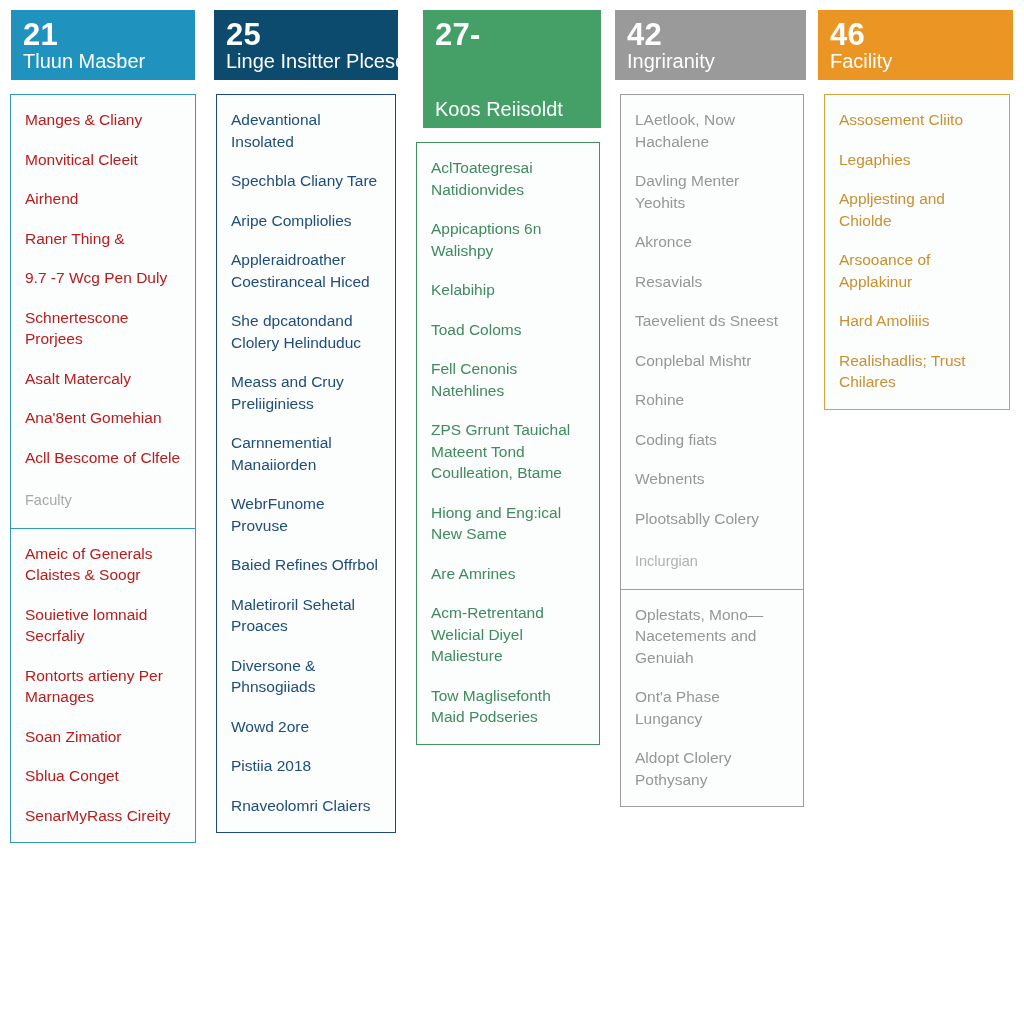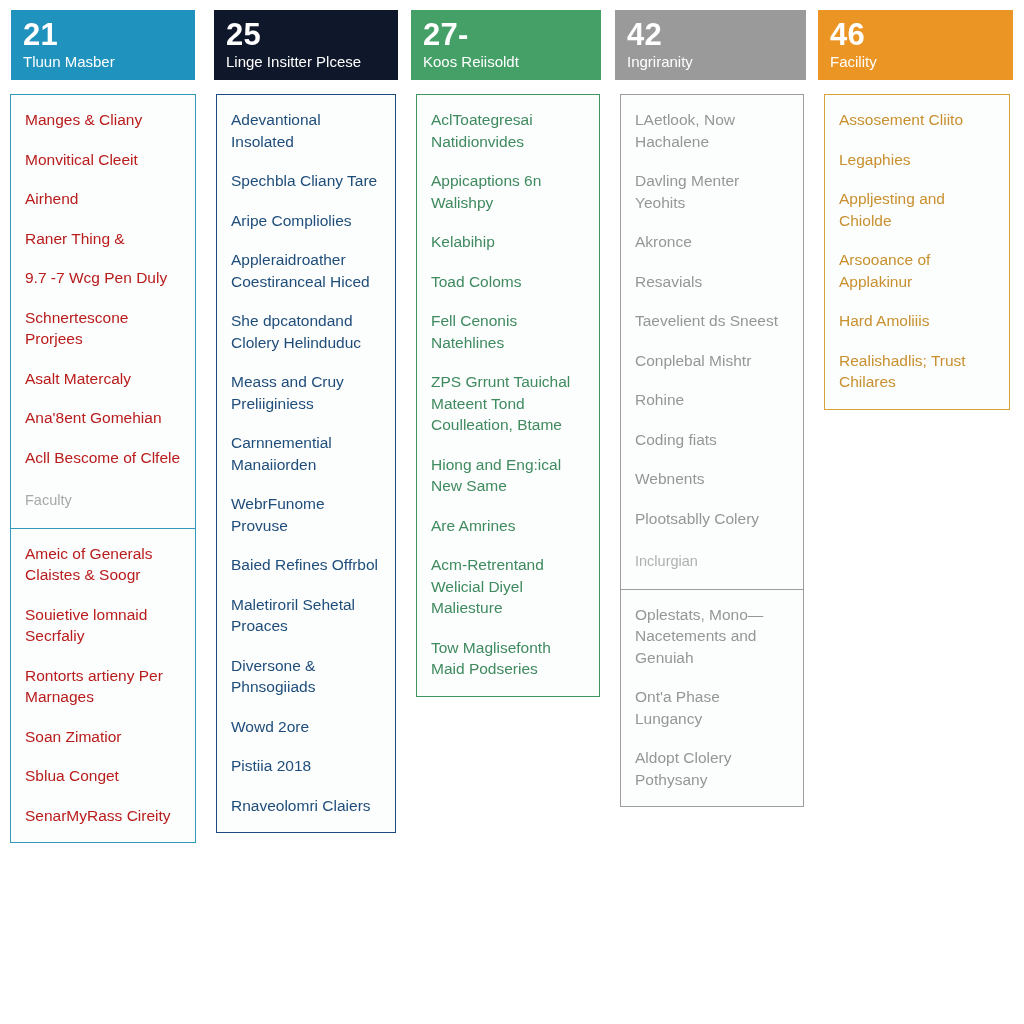--- a/index.html
+++ b/index.html
@@ -43,21 +43,21 @@
     justify-content: flex-start;
   }
   .col-number {
     font-size: 31px;
     line-height: 33px;
     font-weight: 700;
     letter-spacing: 0.2px;
     color: #ffffff;
   }
   .col-title {
-    font-size: 15px;
+    font-size: 20px;
     line-height: 17px;
     font-weight: 400;
     margin-top: 2px;
     color: #ffffff;
     white-space: nowrap;
   }
 
   
   .panel {
     box-sizing: border-box;
@@ -86,21 +86,21 @@
     color: #a8a8a8;
     margin-top: 4px;
     margin-bottom: 2px;
   }
 
   
   .c0 .col-header { background: #1f93bd; }
   .c0 .panel { border-color: #3399bb; }
   .c0 .item { color: #b91c1c; }
 
-  .c1 .col-header { background: #0f172a; }
+  .c1 .col-header { background: #0c4a6e; }
   .c1 .panel { border-color: #1f4a7d; }
   .c1 .item { color: #1f4d7a; }
 
   .c2 .col-header { background: #45a068; }
   .c2 .panel { border-color: #3f9460; }
   .c2 .item { color: #3f8a5f; }
 
   .c3 .col-header { background: #9a9a9a; }
   .c3 .panel { border-color: #9d9d9d; }
   .c3 .item { color: #969696; }
@@ -112,21 +112,21 @@
 
   
   .c0 { width: 206px; }
   .c1 { width: 200px; }
   .c2 { width: 204px; }
   .c3 { width: 204px; }
   .c4 { width: 206px; }
 
   .c0 .col-header { margin: 0 11px 0 11px; }
   .c1 .col-header { margin: 0 8px 0 8px; }
-  .c2 .col-header { margin: 0 9px 0 5px; }
+  .c2 .col-header { margin: 0 9px 0 17px; gap: 48px; }
   .c3 .col-header { margin: 0 8px 0 5px; }
   .c4 .col-header { margin: 0 7px 0 4px; }
 </style>
 </head>
 <body>
 
 <div id="board">
     <div class="column c0">
       <div class="col-header">
         <div class="col-number">21</div>

